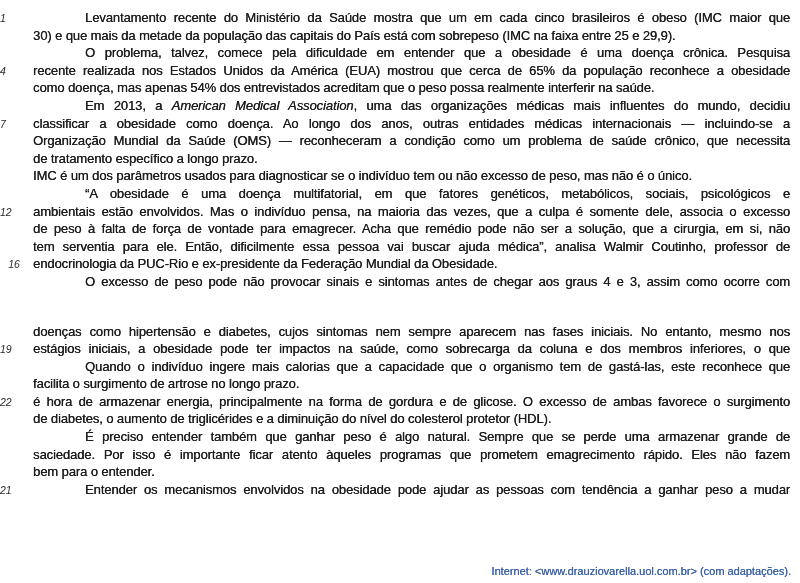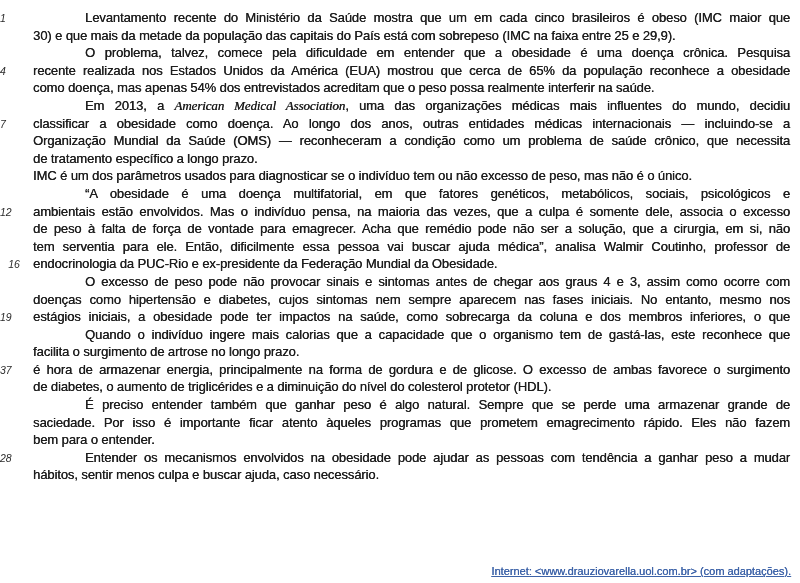--- a/index.html
+++ b/index.html
@@ -34,22 +34,23 @@
   }
   .line.just{
     text-align:justify;
     text-align-last:justify;
   }
   .line.ind{
     text-indent:52px;
   }
   .line.clip-top{
     clip-path:inset(4px 0 0 0);
+    margin-top:32px;
   }
-  .line i{font-style:italic;font-family:Liberation Serif, serif;}
+  .line i{font-style:italic;}
   .lnum{
     position:absolute;
     left:-33px;
     top:1px;
     width:28px;
     text-align:center;
     text-indent:0;
     font-style:italic;
     font-size:10.5px;
     letter-spacing:0;
@@ -57,21 +58,20 @@
     text-shadow:none;
   }
   .footer{
     position:absolute;
     top:565px;
     right:9px;
     font-size:11px;
     letter-spacing:0;
     color:var(--accent);
     text-shadow:0.2px 0 0 currentColor;
-    text-decoration:underline;
   }
 </style>
 </head>
 <body>
 
 <div class="page">
   <div class="text-block">
       <div class="line just ind"><span class="lnum">1</span>Levantamento recente do Ministério da Saúde mostra que um em cada cinco brasileiros é obeso (IMC maior que</div>
       <div class="line">30) e que mais da metade da população das capitais do País está com sobrepeso (IMC na faixa entre 25 e 29,9).</div>
       <div class="line just ind">O problema, talvez, comece pela dificuldade em entender que a obesidade é uma doença crônica. Pesquisa</div>
@@ -85,22 +85,21 @@
       <div class="line just ind">“A obesidade é uma doença multifatorial, em que fatores genéticos, metabólicos, sociais, psicológicos e</div>
       <div class="line just"><span class="lnum">12</span>ambientais estão envolvidos. Mas o indivíduo pensa, na maioria das vezes, que a culpa é somente dele, associa o excesso</div>
       <div class="line just">de peso à falta de força de vontade para emagrecer. Acha que remédio pode não ser a solução, que a cirurgia, em si, não</div>
       <div class="line just">tem serventia para ele. Então, dificilmente essa pessoa vai buscar ajuda médica”, analisa Walmir Coutinho, professor de</div>
       <div class="line"><span class="lnum">16</span>endocrinologia da PUC-Rio e ex-presidente da Federação Mundial da Obesidade.</div>
       <div class="line just ind">O excesso de peso pode não provocar sinais e sintomas antes de chegar aos graus 4 e 3, assim como ocorre com</div>
       <div class="line just clip-top">doenças como hipertensão e diabetes, cujos sintomas nem sempre aparecem nas fases iniciais. No entanto, mesmo nos</div>
       <div class="line just"><span class="lnum">19</span>estágios iniciais, a obesidade pode ter impactos na saúde, como sobrecarga da coluna e dos membros inferiores, o que</div>
       <div class="line just ind">Quando o indivíduo ingere mais calorias que a capacidade que o organismo tem de gastá-las, este reconhece que</div>
       <div class="line">facilita o surgimento de artrose no longo prazo.</div>
-      <div class="line just"><span class="lnum">37</span>é hora de armazenar energia, principalmente na forma de gordura e de glicose. O excesso de ambas favorece o surgimento</div>
+      <div class="line just"><span class="lnum">22</span>é hora de armazenar energia, principalmente na forma de gordura e de glicose. O excesso de ambas favorece o surgimento</div>
       <div class="line">de diabetes, o aumento de triglicérides e a diminuição do nível do colesterol protetor (HDL).</div>
       <div class="line just ind">É preciso entender também que ganhar peso é algo natural. Sempre que se perde uma armazenar grande de</div>
       <div class="line just">saciedade. Por isso é importante ficar atento àqueles programas que prometem emagrecimento rápido. Eles não fazem</div>
       <div class="line">bem para o entender.</div>
-      <div class="line just ind"><span class="lnum">28</span>Entender os mecanismos envolvidos na obesidade pode ajudar as pessoas com tendência a ganhar peso a mudar</div>
-      <div class="line">hábitos, sentir menos culpa e buscar ajuda, caso necessário.</div>
+      <div class="line just ind"><span class="lnum">21</span>Entender os mecanismos envolvidos na obesidade pode ajudar as pessoas com tendência a ganhar peso a mudar</div>
     </div>
   <div class="footer">Internet: &lt;www.drauziovarella.uol.com.br&gt; (com adaptações).</div>
 </div>
 
 </body></html>

